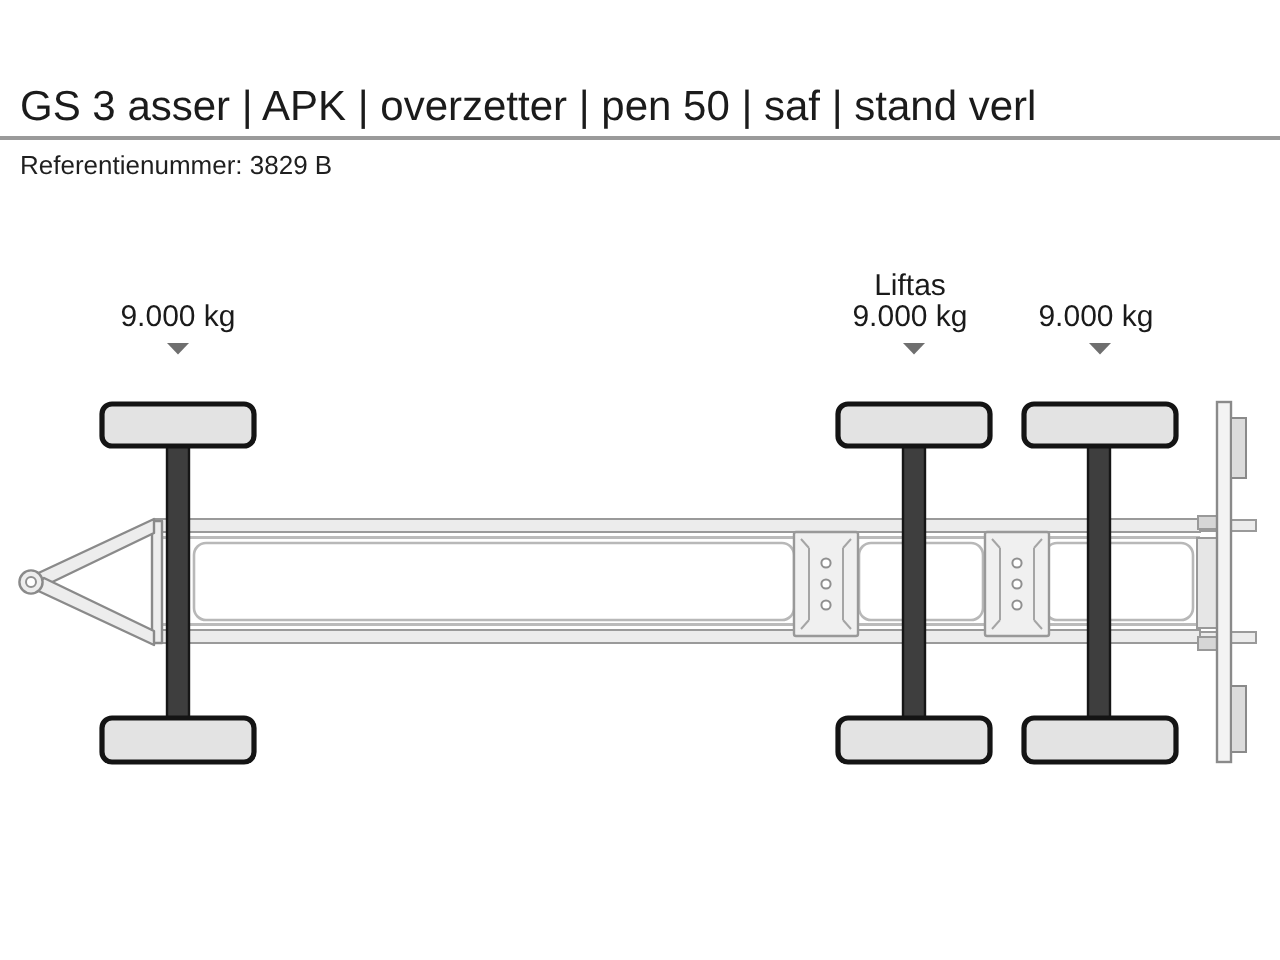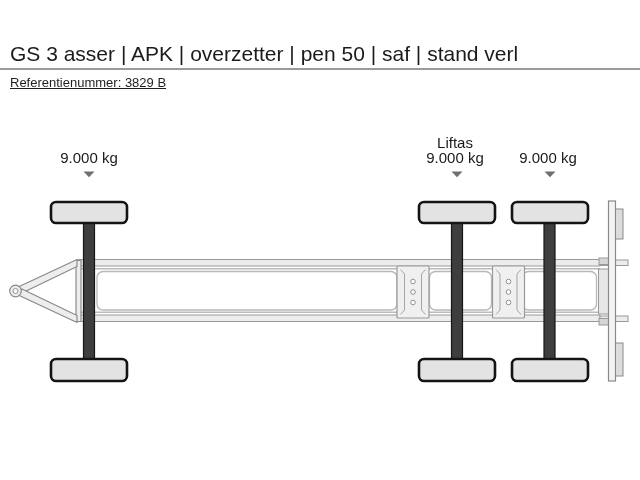--- a/index.html
+++ b/index.html
@@ -35,21 +35,20 @@
     height: 2px;
     background: #9a9a9a;
   }
   .reference {
     position: absolute;
     left: 10px;
     top: 42px;
     font-size: 13px;
     color: #1f1f1f;
     white-space: nowrap;
-    text-decoration: underline;
   }
   .diagram-svg {
     position: absolute;
     left: 0;
     top: 0;
     width: 640px;
     height: 480px;
   }
   .watermark {
     position: absolute;

